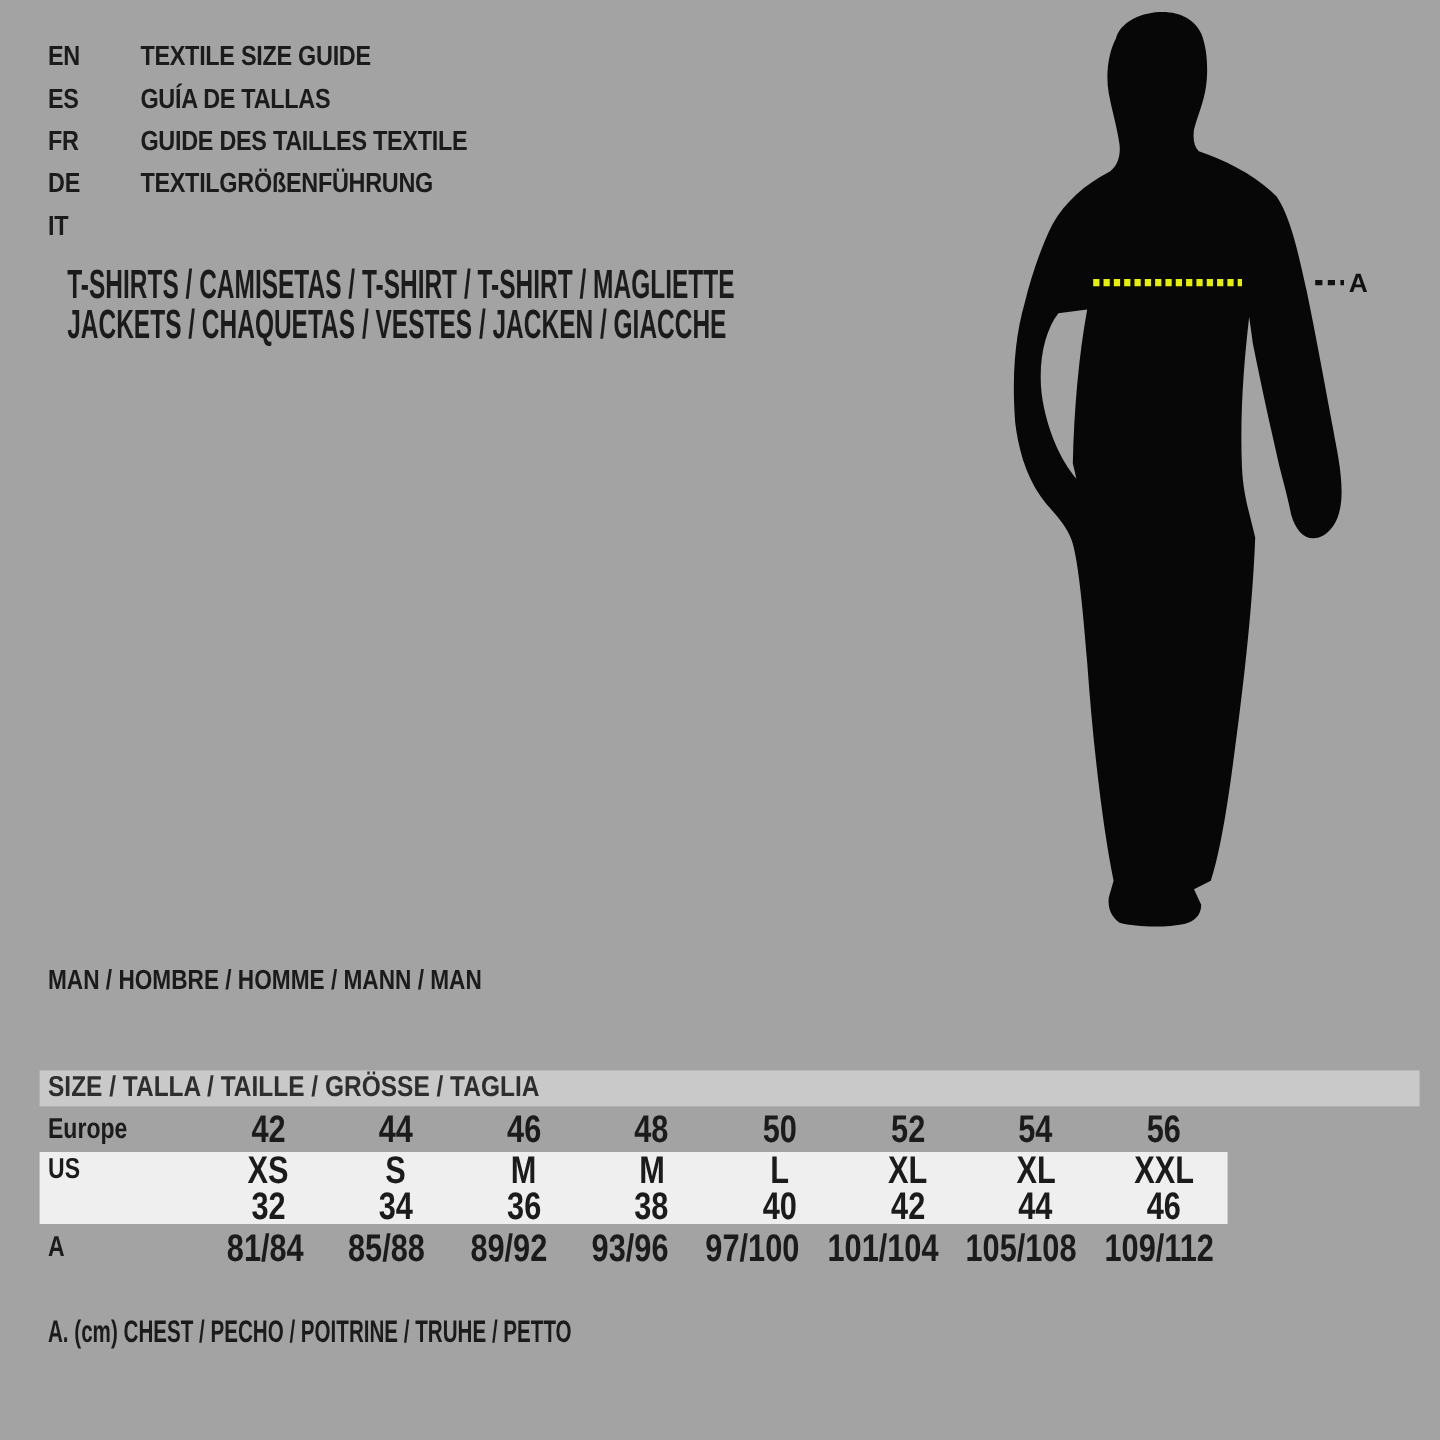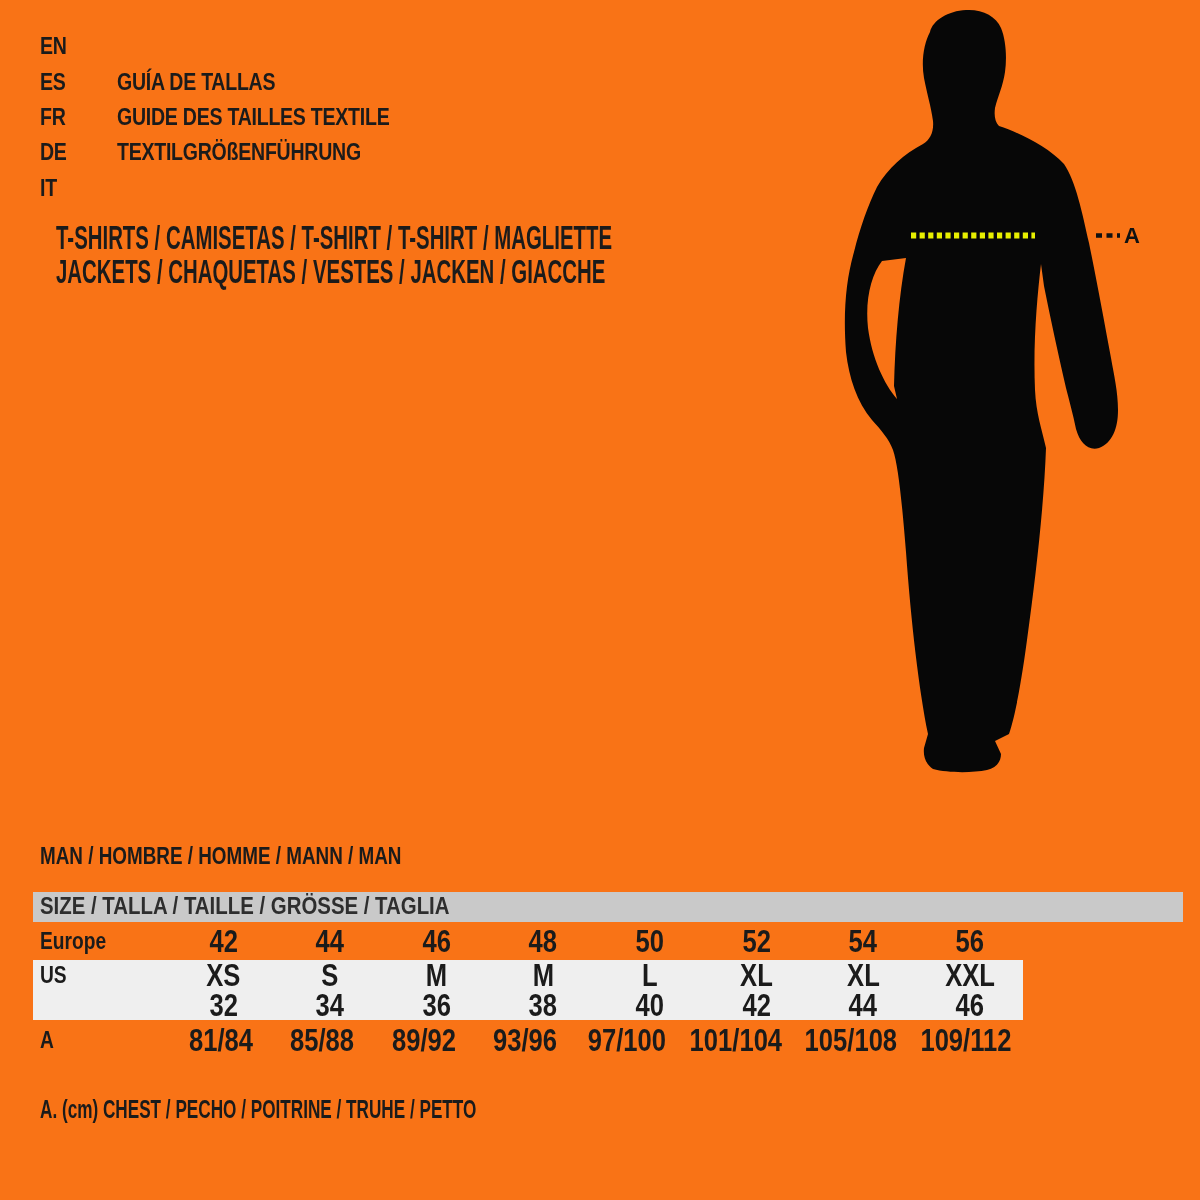--- a/index.html
+++ b/index.html
@@ -1,20 +1,20 @@
 <!DOCTYPE html>
 <html><head>
 <meta charset="utf-8">
 <style>
   html, body { margin: 0; padding: 0; }
   .canvas {
     position: relative;
     width: 1200px;
     height: 1200px;
-    background: #f97316;
+    background: #a3a3a3;
     font-family: "Liberation Sans", sans-serif;
     color: #1b1b1b;
     overflow: hidden;
   }
 
   
   .lang-block {
     position: absolute;
     left: 40px;
     top: 29px;
@@ -43,21 +43,21 @@
   }
 
   
   .figure-svg { position: absolute; left: 820px; top: 0; }
   .figure-a-label { font-family: "Liberation Sans", sans-serif; font-size: 22px; font-weight: bold; }
 
   
   .section-heading {
     position: absolute;
     left: 40px;
-    top: 843px;
+    top: 803px;
     font-size: 23px;
     font-weight: bold;
     white-space: nowrap;
   }
   .cond82 { display: inline-block; transform: scaleX(0.82); transform-origin: 0 50%; }
 
   
   .size-header-bar {
     position: absolute;
     left: 33px;
@@ -119,20 +119,21 @@
   }
 </style>
 </head>
 <body>
 
 <div class="canvas">
 
   <div class="lang-block">
     <div class="lang-row">
       <span class="lang-code"><span class="cond85">EN</span></span>
+      <span class="lang-text"><span class="cond85">TEXTILE SIZE GUIDE</span></span>
     </div>
     <div class="lang-row">
       <span class="lang-code"><span class="cond85">ES</span></span>
       <span class="lang-text"><span class="cond85">GUÍA DE TALLAS</span></span>
     </div>
     <div class="lang-row">
       <span class="lang-code"><span class="cond85">FR</span></span>
       <span class="lang-text"><span class="cond85">GUIDE DES TAILLES TEXTILE</span></span>
     </div>
     <div class="lang-row">

